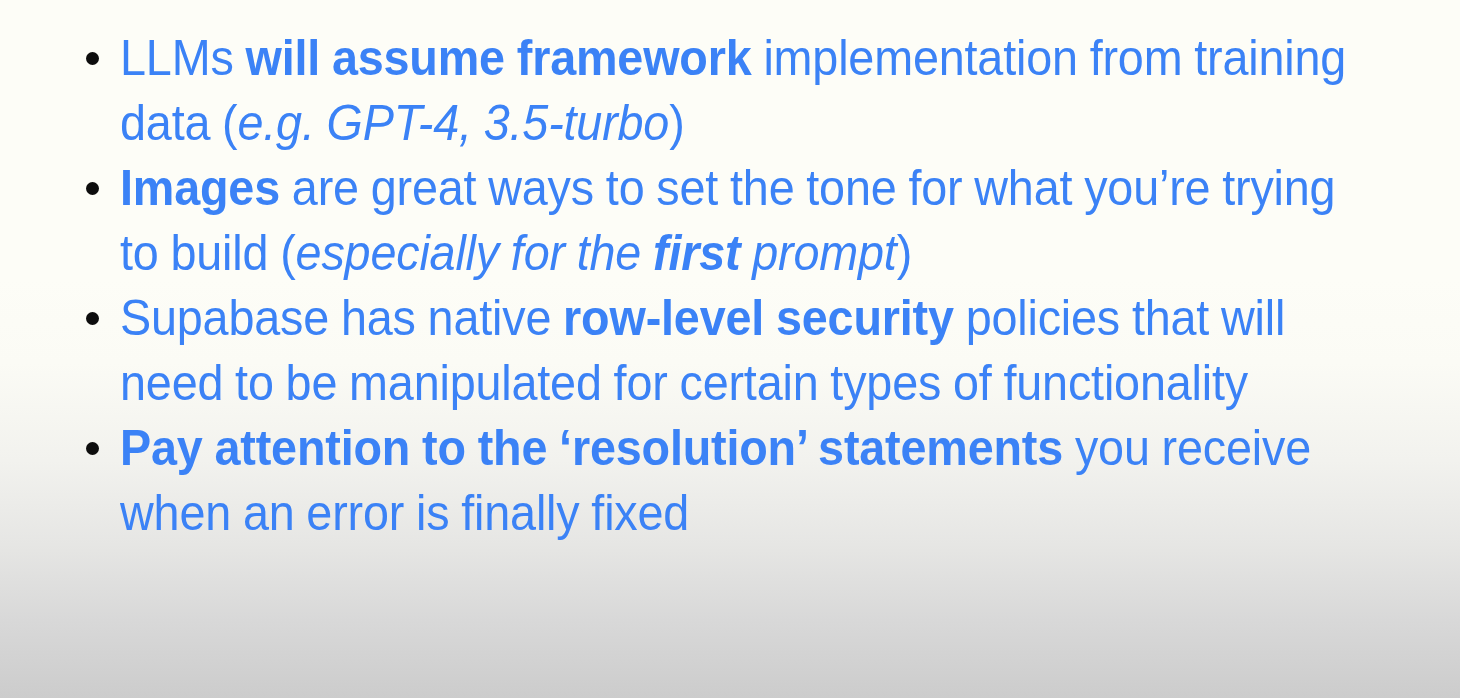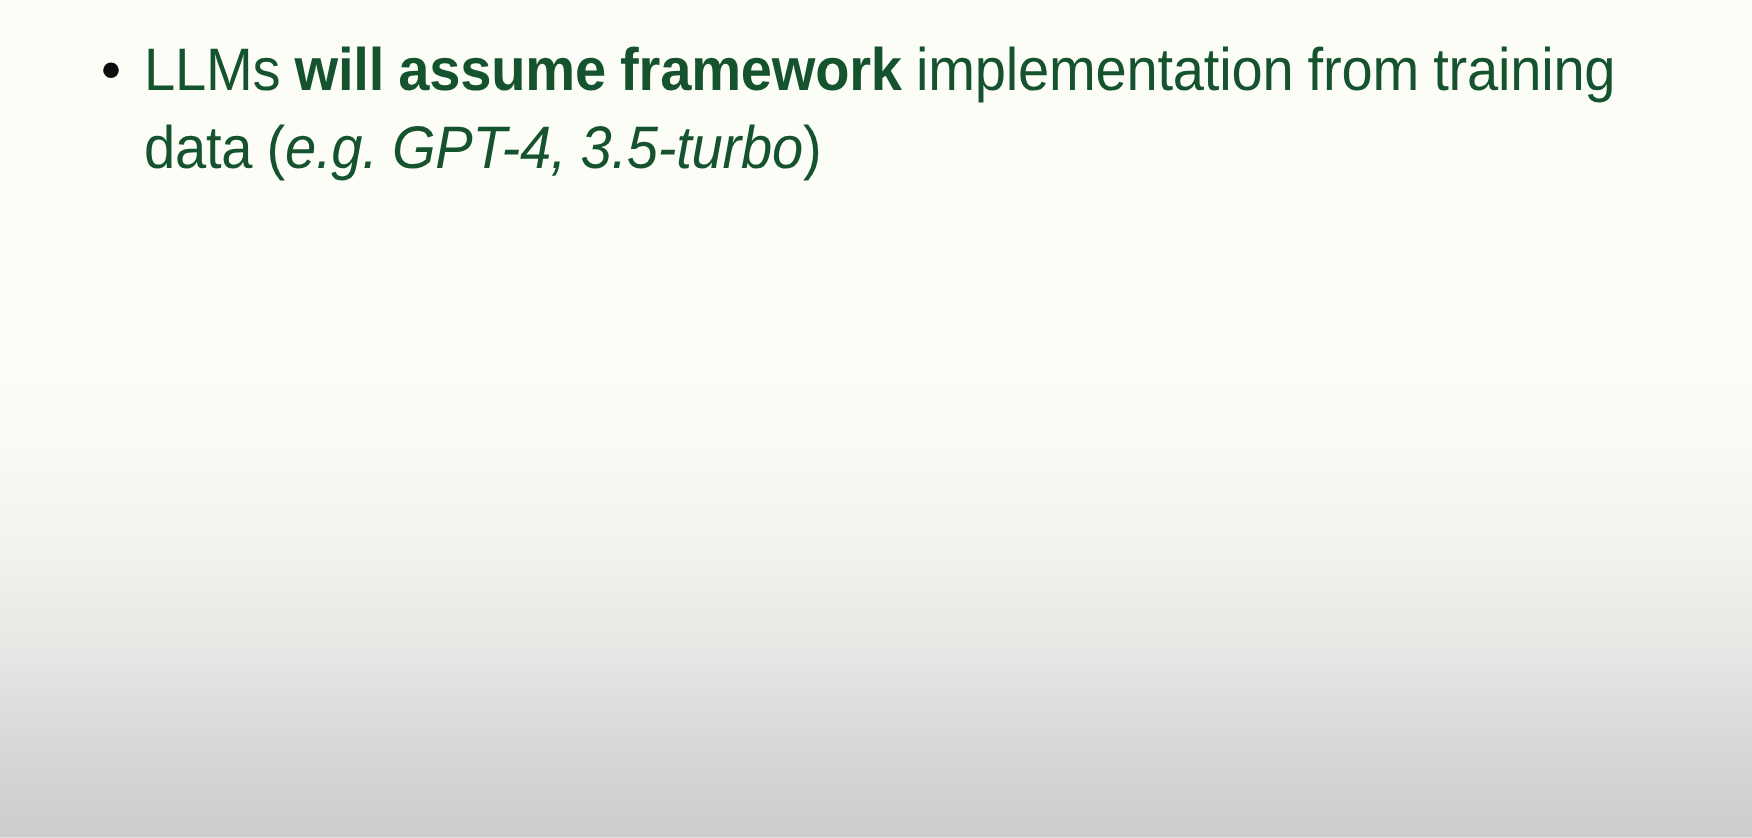--- a/index.html
+++ b/index.html
@@ -33,21 +33,21 @@
   .bullet-list {
     list-style: none;
     margin: 0;
     padding: 0;
   }
 
   .bullet-item {
     position: relative;
     padding-left: 100px;
     margin: 0 0 0 0;
-    color: #14532d;
+    color: #3b82f6;
     font-size: 50px;
     line-height: 65px;
     letter-spacing: -0.2px;
     font-stretch: semi-condensed;
     word-spacing: -1px;
   }
 
   .bullet-marker {
     position: absolute;
     left: 66px;
@@ -72,18 +72,30 @@
 <body>
 
 <div class="slide">
   <ul class="bullet-list">
 
     <li class="bullet-item">
       <span class="bullet-marker" style="background: rgb(13, 13, 13);"></span>
       <span class="bullet-text"><span>LLMs </span><span class="b">will assume framework</span><span> implementation from training data (</span><span class="i">e.g. GPT-4, 3.5-turbo</span><span>)</span></span>
     </li>
 
+    <li class="bullet-item">
+      <span class="bullet-marker" style="background: rgb(13, 13, 13);"></span>
+      <span class="bullet-text"><span class="b">Images</span><span> are great ways to set the tone for what you’re trying to build (</span><span class="i">especially for the </span><span class="bi">first</span><span class="i"> prompt</span><span>)</span></span>
+    </li>
 
 
+    <li class="bullet-item">
+      <span class="bullet-marker" style="background: rgb(13, 13, 13);"></span>
+      <span class="bullet-text"><span>Supabase has native </span><span class="b">row-level security</span><span> policies that will need to be manipulated for certain types of functionality</span></span>
+    </li>
 
+    <li class="bullet-item">
+      <span class="bullet-marker" style="background: rgb(13, 13, 13);"></span>
+      <span class="bullet-text"><span class="b">Pay attention to the ‘resolution’ statements</span><span> you receive when an error is finally fixed</span></span>
+    </li>
 
   </ul>
 </div>
 
 </body></html>

